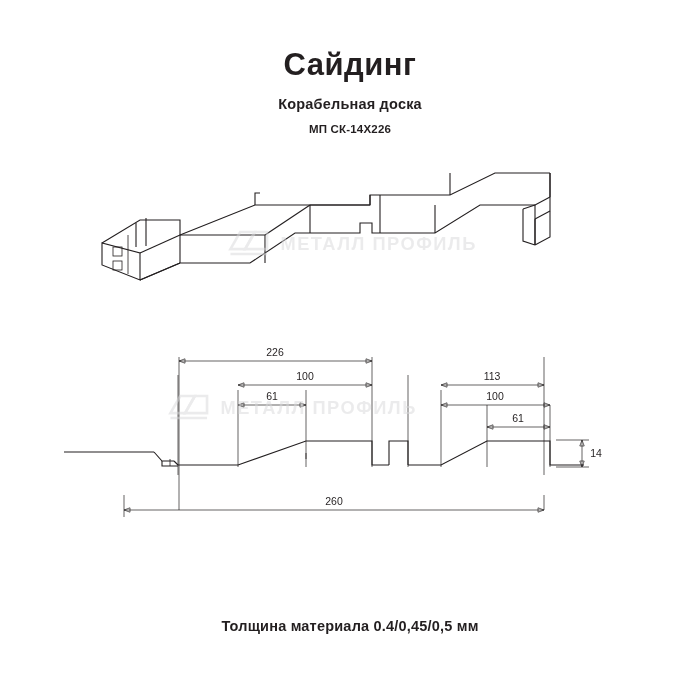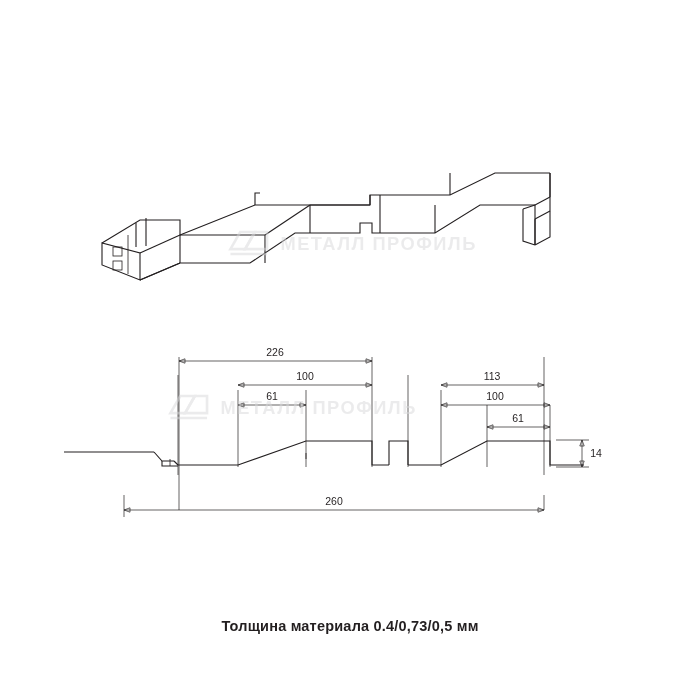--- a/index.html
+++ b/index.html
@@ -102,20 +102,25 @@
     white-space: nowrap;
   }
   .wm1 { top: 228px; left: 228px; transform: scale(1.22); transform-origin: left center;}
   .wm2 { top: 392px; left: 168px; transform: scale(1.22); transform-origin: left center;}
 </style>
 </head>
 <body>
 
 <div class="page">
 
+  <div class="header">
+    <div class="title">Сайдинг</div>
+    <div class="subtitle">Корабельная доска</div>
+    <div class="model">МП СК-14Х226</div>
+  </div>
 
   <div class="iso-area">
     <svg width="540" height="145" viewBox="0 0 540 145">
 
       <path class="ln" d="M 100 60 L 175 30 L 290 30 L 290 20 L 300 20"></path>
 
       <path class="ln" d="M 100 60 L 185 60"></path>
       <path class="ln" d="M 185 60 L 230 30"></path>
       <path class="ln" d="M 230 30 L 290 30"></path>
       <path class="ln" d="M 175 30 L 175 18 L 180 18"></path>
@@ -243,15 +248,15 @@
     <span class="wm-mark">
       <svg width="34" height="30" viewBox="0 0 34 30">
         <path d="M2 20 L10 6 L22 6 L14 20 Z" fill="none" stroke="#d9d9db" stroke-width="2.2"></path>
         <path d="M14 20 L22 6 L32 6 L32 20 Z" fill="none" stroke="#d9d9db" stroke-width="2.2"></path>
         <path d="M2 24 L32 24" stroke="#d9d9db" stroke-width="2.2"></path>
       </svg>
     </span>
     <span class="wm-text">МЕТАЛЛ ПРОФИЛЬ</span>
   </div>
 
-  <div class="footer">Толщина материала 0.4/0,73/0,5 мм</div>
+  <div class="footer">Толщина материала 0.4/0,45/0,5 мм</div>
 
 </div>
 
 </body></html>

